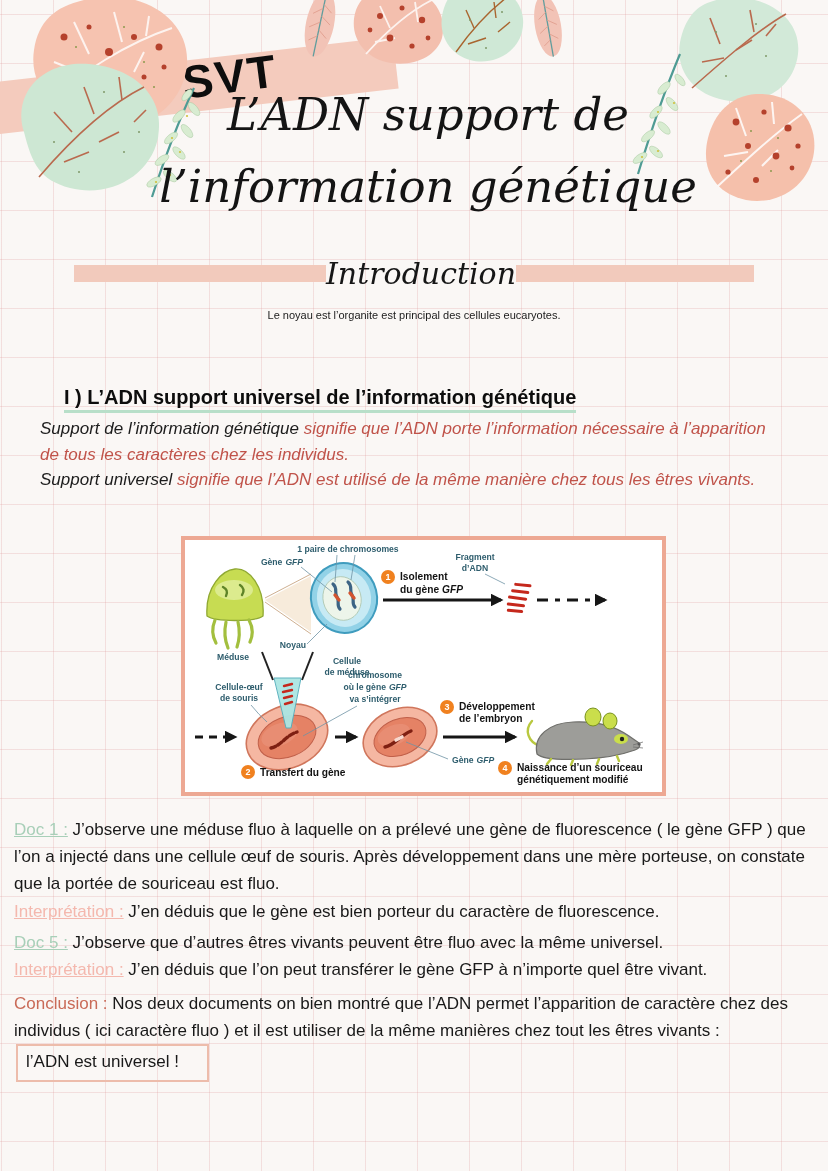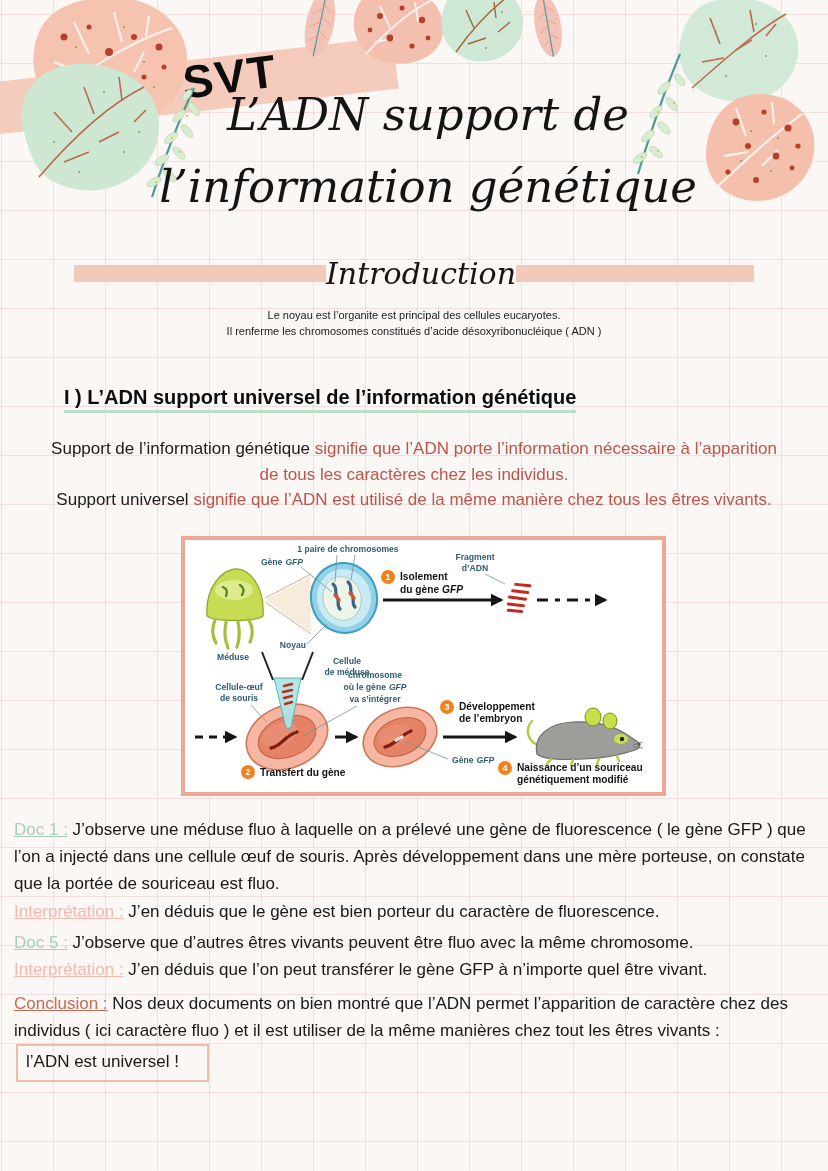--- a/index.html
+++ b/index.html
@@ -23,35 +23,35 @@
   .title1{top:88px;} .title2{top:160px;}
   .intro-row{position:absolute; top:254px; left:0; width:100%; height:38px;
     display:flex; align-items:center; justify-content:center; }
   .intro-bar{height:17px; background:#f2cabc;}
   .bar-left{width:252px;} .bar-right{width:238px;}
   .intro-heading{font-family:"DejaVu Serif", serif; font-style:italic; font-size:30px; color:#161616;}
   .intro-text{position:absolute; top:308px; left:0; width:100%; text-align:center;
     font-size:11px; line-height:1.45; color:#1b1b1b;}
   .section-heading{position:absolute; top:386px; left:64px; font-size:20px; font-weight:bold; color:#0d0d0d;}
   .section-heading span{border-bottom:3px solid #b8dfc9; padding-bottom:2px;}
-  .definitions{position:absolute; top:436px; left:40px; width:748px; text-align:center;
-    font-size:17px; line-height:1.5;}
+  .definitions{position:absolute; top:416px; left:40px; width:748px; 
+    font-size:17px; line-height:1.5;font-style:italic;}
   .red{color:#c0534a;}
   .figure-box{position:absolute; left:181px; top:536px; width:485px; height:260px;
     background:#ffffff; border:4px solid #eda893; box-sizing:border-box;}
   .diagram{width:100%; height:100%; display:block;}
   .diagram text{font-family:"Liberation Sans", sans-serif;}
   .d-slate{font-size:8.6px; font-weight:bold; fill:#2e5d6d;}
   .d-step{font-size:10.2px; font-weight:bold; fill:#131313;}
   .d-num{font-size:9px; font-weight:bold; fill:#ffffff;}
   .doc{position:absolute; left:14px; width:802px; font-size:17px; line-height:1.6; color:#191919;}
   .doc1{top:816px;} .doc2{top:929px;} .conclusion{top:990px;}
   .label-mint{color:#a8cfb8; text-decoration:underline;}
   .label-pink{color:#f4b8ae; text-decoration:underline;}
-  .label-red{color:#c96a57; text-decoration:underline;text-align:right;}
+  .label-red{color:#c96a57; text-align:right;}
   .highlight-box{display:inline-block; border:2px solid #edbcab; padding:2px 28px 4px 8px; margin-left:2px;}
 </style>
 </head>
 <body>
 
 <div class="page">
 
   <svg class="leaves" style="left:-6px;top:-8px;" width="240" height="212" viewBox="0 0 240 212">
     <g>
       <path d="M100,6 C150,-2 196,28 193,72 C190,110 156,140 112,134 C66,128 34,98 40,58 C45,26 64,12 100,6 Z" fill="#f6c3b0"></path>
@@ -263,21 +263,20 @@
   <div class="main-title title1">L’ADN support de</div>
 
   <div class="intro-row">
     <span class="intro-bar bar-left"></span>
     <span class="intro-heading">Introduction</span>
     <span class="intro-bar bar-right"></span>
   </div>
 
   <div class="intro-text">
     <span>Le noyau est l’organite est principal des cellules eucaryotes.</span><br>
-    <span>Il renferme les chromosomes constitués d’acide désoxyribonucléique ( ADN )</span>
   </div>
 
   <div class="section-heading">
     <span>I ) L’ADN support universel de l’information génétique</span>
   </div>
 
   <div class="definitions">
     <span>Support de l’information génétique</span>
     <span class="red">signifie que l’ADN porte l’information nécessaire à l’apparition de tous les caractères chez les individus.</span><br>
     <span>Support universel</span>
@@ -418,21 +417,21 @@
 
   <div class="doc doc1">
     <span class="label-mint">Doc 1 :</span>
     <span>J’observe une méduse fluo à laquelle on a prélevé une gène de fluorescence ( le gène GFP ) que l’on a injecté dans une cellule œuf de souris. Après développement dans une mère porteuse, on constate que la portée de souriceau est fluo.</span><br>
     <span class="label-pink">Interprétation :</span>
     <span>J’en déduis que le gène est bien porteur du caractère de fluorescence.</span>
   </div>
 
   <div class="doc doc2">
     <span class="label-mint">Doc 5 :</span>
-    <span>J’observe que d’autres êtres vivants peuvent être fluo avec la même chromosome.</span><br>
+    <span>J’observe que d’autres êtres vivants peuvent être fluo avec la même universel.</span><br>
     <span class="label-pink">Interprétation :</span>
     <span>J’en déduis que l’on peut transférer le gène GFP à n’importe quel être vivant.</span>
   </div>
 
   <div class="doc conclusion">
     <span class="label-red">Conclusion :</span>
     <span>Nos deux documents on bien montré que l’ADN permet l’apparition de caractère chez des individus ( ici caractère fluo ) et il est utiliser de la même manières chez tout les êtres vivants :</span>
     <span class="highlight-box"><span>l’ADN est universel !</span></span>
   </div>
 

